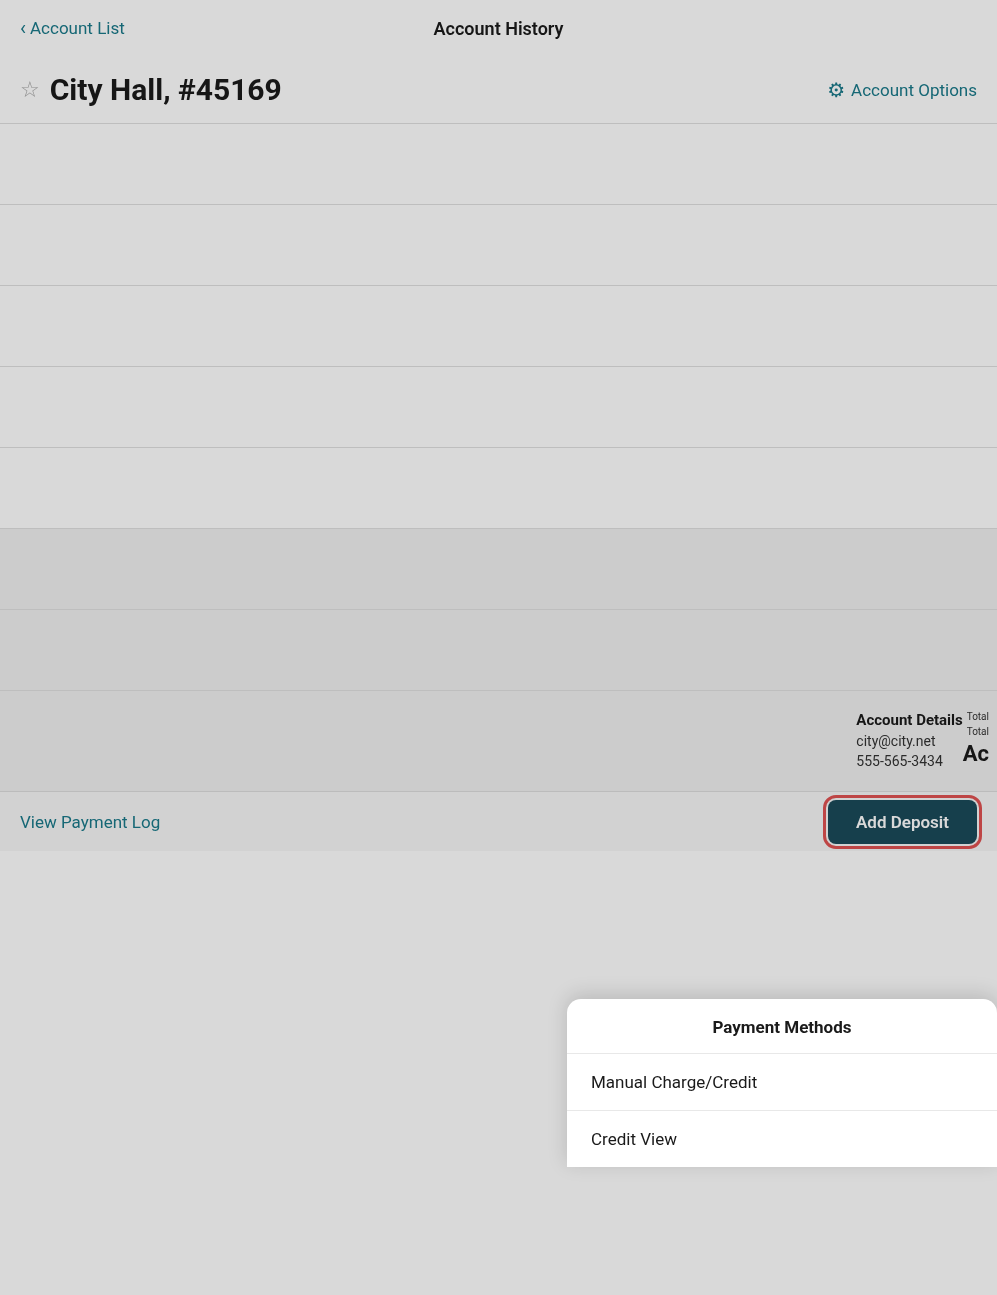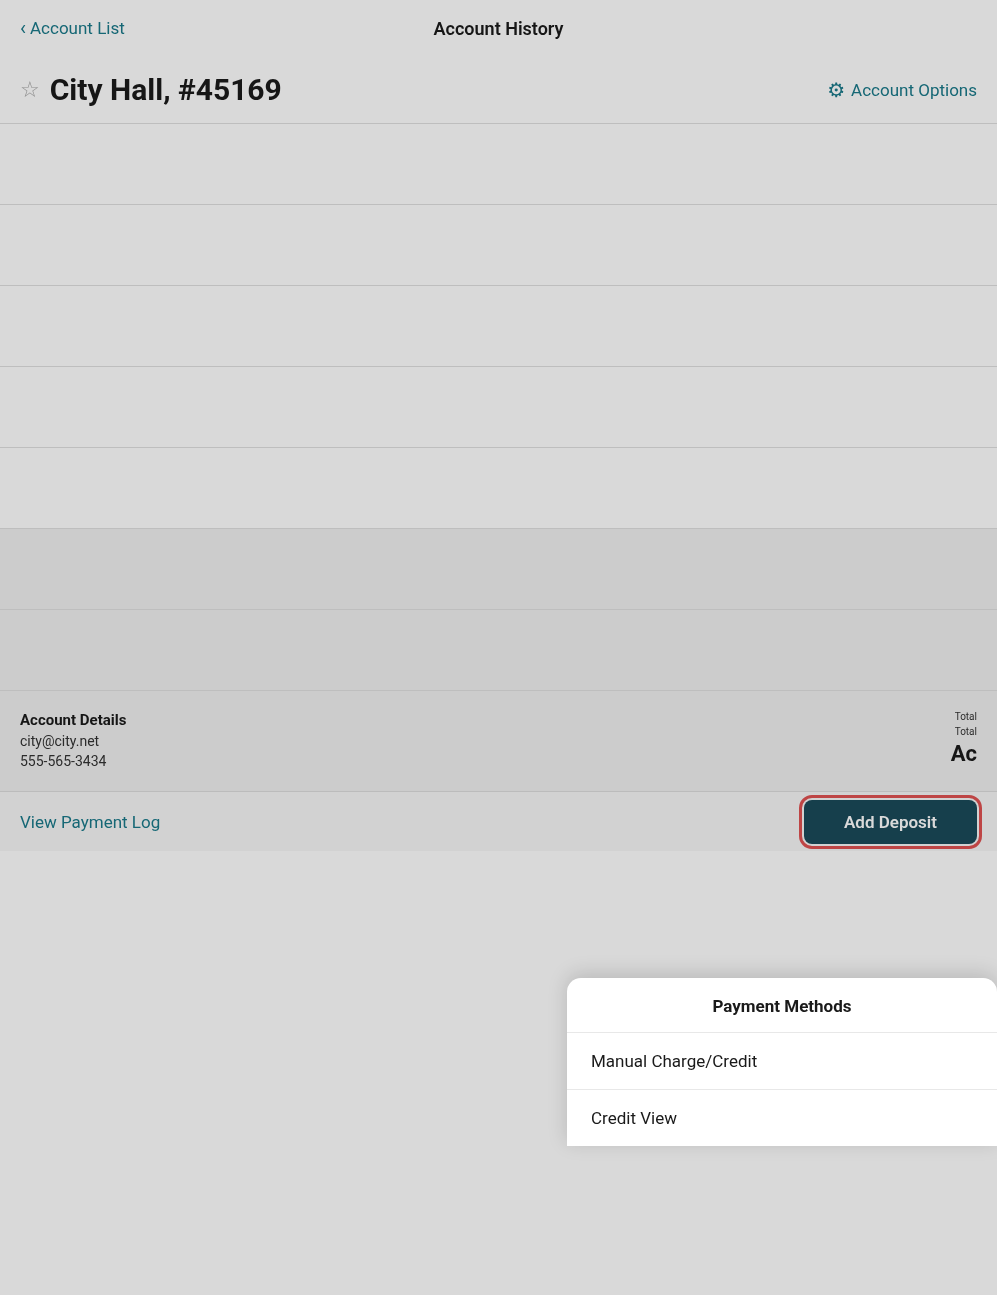--- a/index.html
+++ b/index.html
@@ -107,23 +107,23 @@
     }
 
     .gray-row {
       height: 80px;
       background: #f0f0f0;
     }
 
     
     .account-footer {
       background: #f0f0f0;
-      padding: 20px 20px;
-      display: flex;
-      justify-content: space-between;
+      padding: 20px 8px;
+      display: flex;
+      justify-content: flex-end;
       align-items: flex-start;
       min-height: 100px;
     }
 
     .account-details-section {
       display: flex;
       flex-direction: column;
       gap: 4px;
     }
 
@@ -179,21 +179,21 @@
       border: none;
       cursor: pointer;
       font-family: inherit;
     }
 
     .add-deposit-btn {
       background: #1a4a5a;
       color: #fff;
       border: none;
       border-radius: 8px;
-      padding: 12px 40px;
+      padding: 12px 28px;
       font-size: 17px;
       font-weight: 600;
       cursor: pointer;
       font-family: inherit;
       outline: 3px solid #e05252;
       outline-offset: 2px;
     }
 
     
     .modal-overlay {
@@ -206,21 +206,21 @@
       display: flex;
       align-items: flex-end;
       justify-content: flex-end;
       pointer-events: none;
     }
 
     .payment-methods-modal {
       background: #fff;
       border-radius: 14px 14px 0 0;
       width: 430px;
-      margin-bottom: 89px;
+      margin-bottom: 68px;
       margin-right: 0;
       box-shadow: 0 -4px 20px rgba(0,0,0,0.15);
       pointer-events: all;
       position: absolute;
       right: 0;
       bottom: 60px;
     }
 
     .modal-header {
       padding: 18px 20px 16px;

